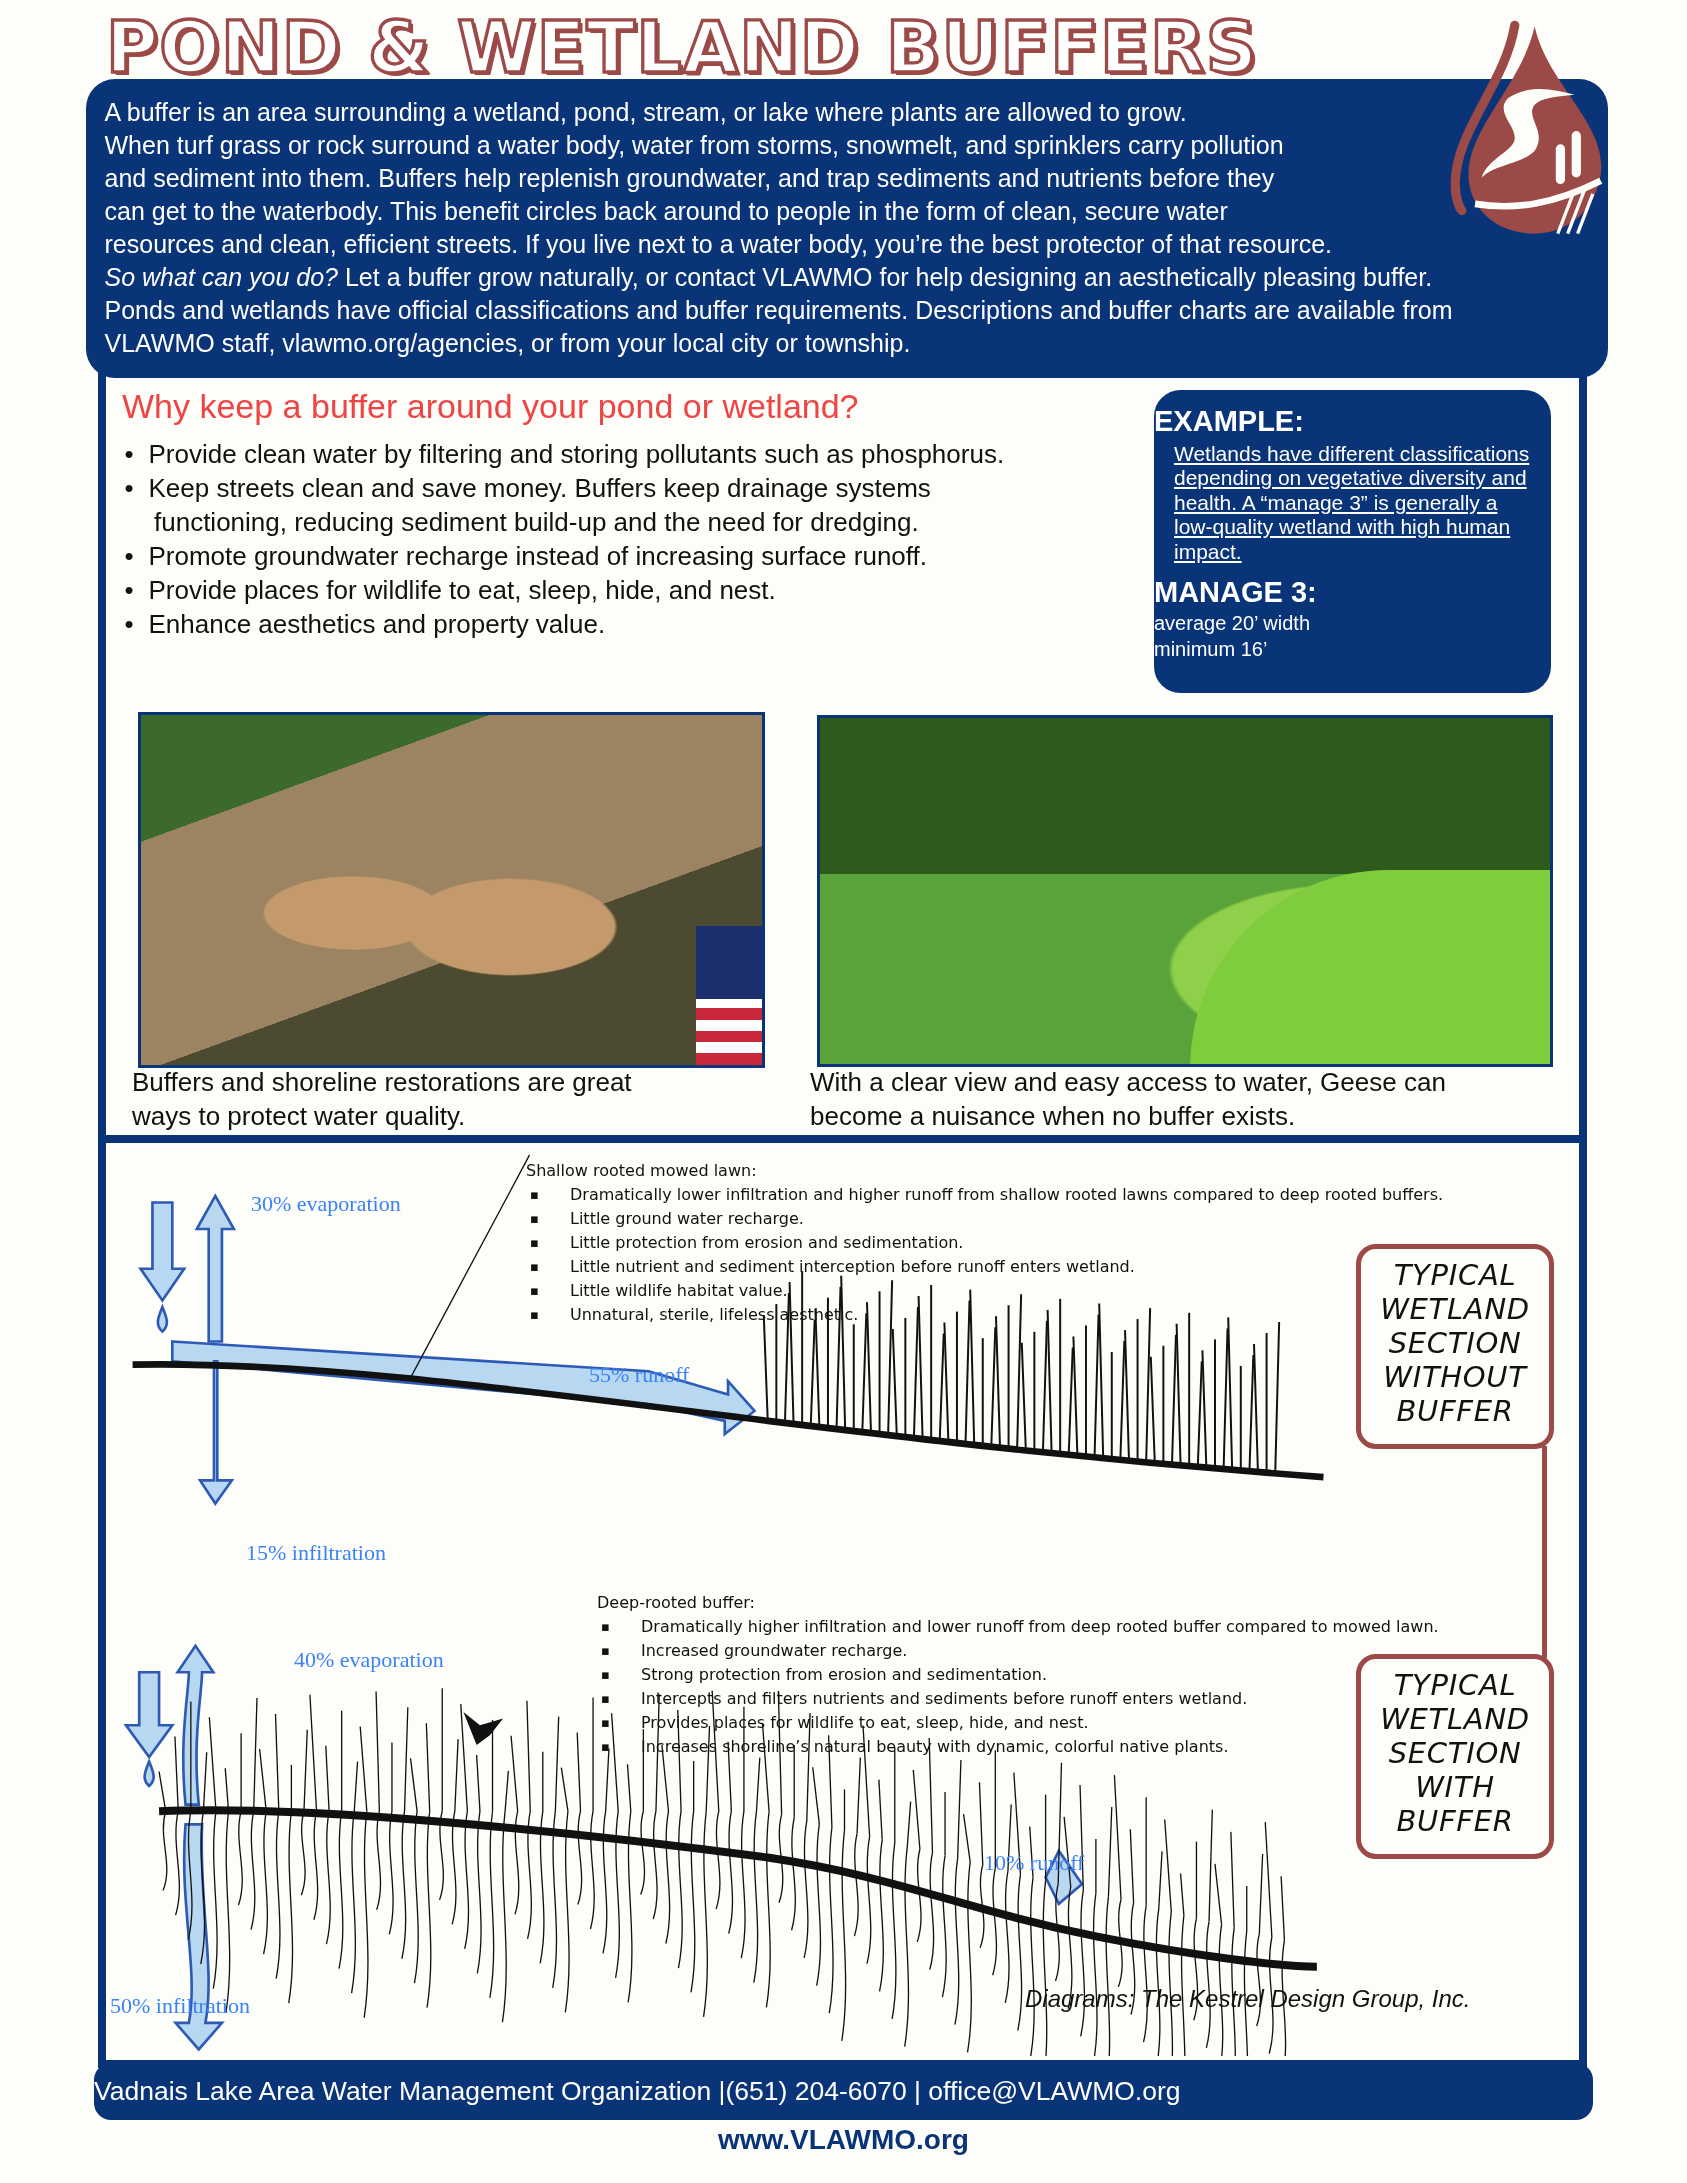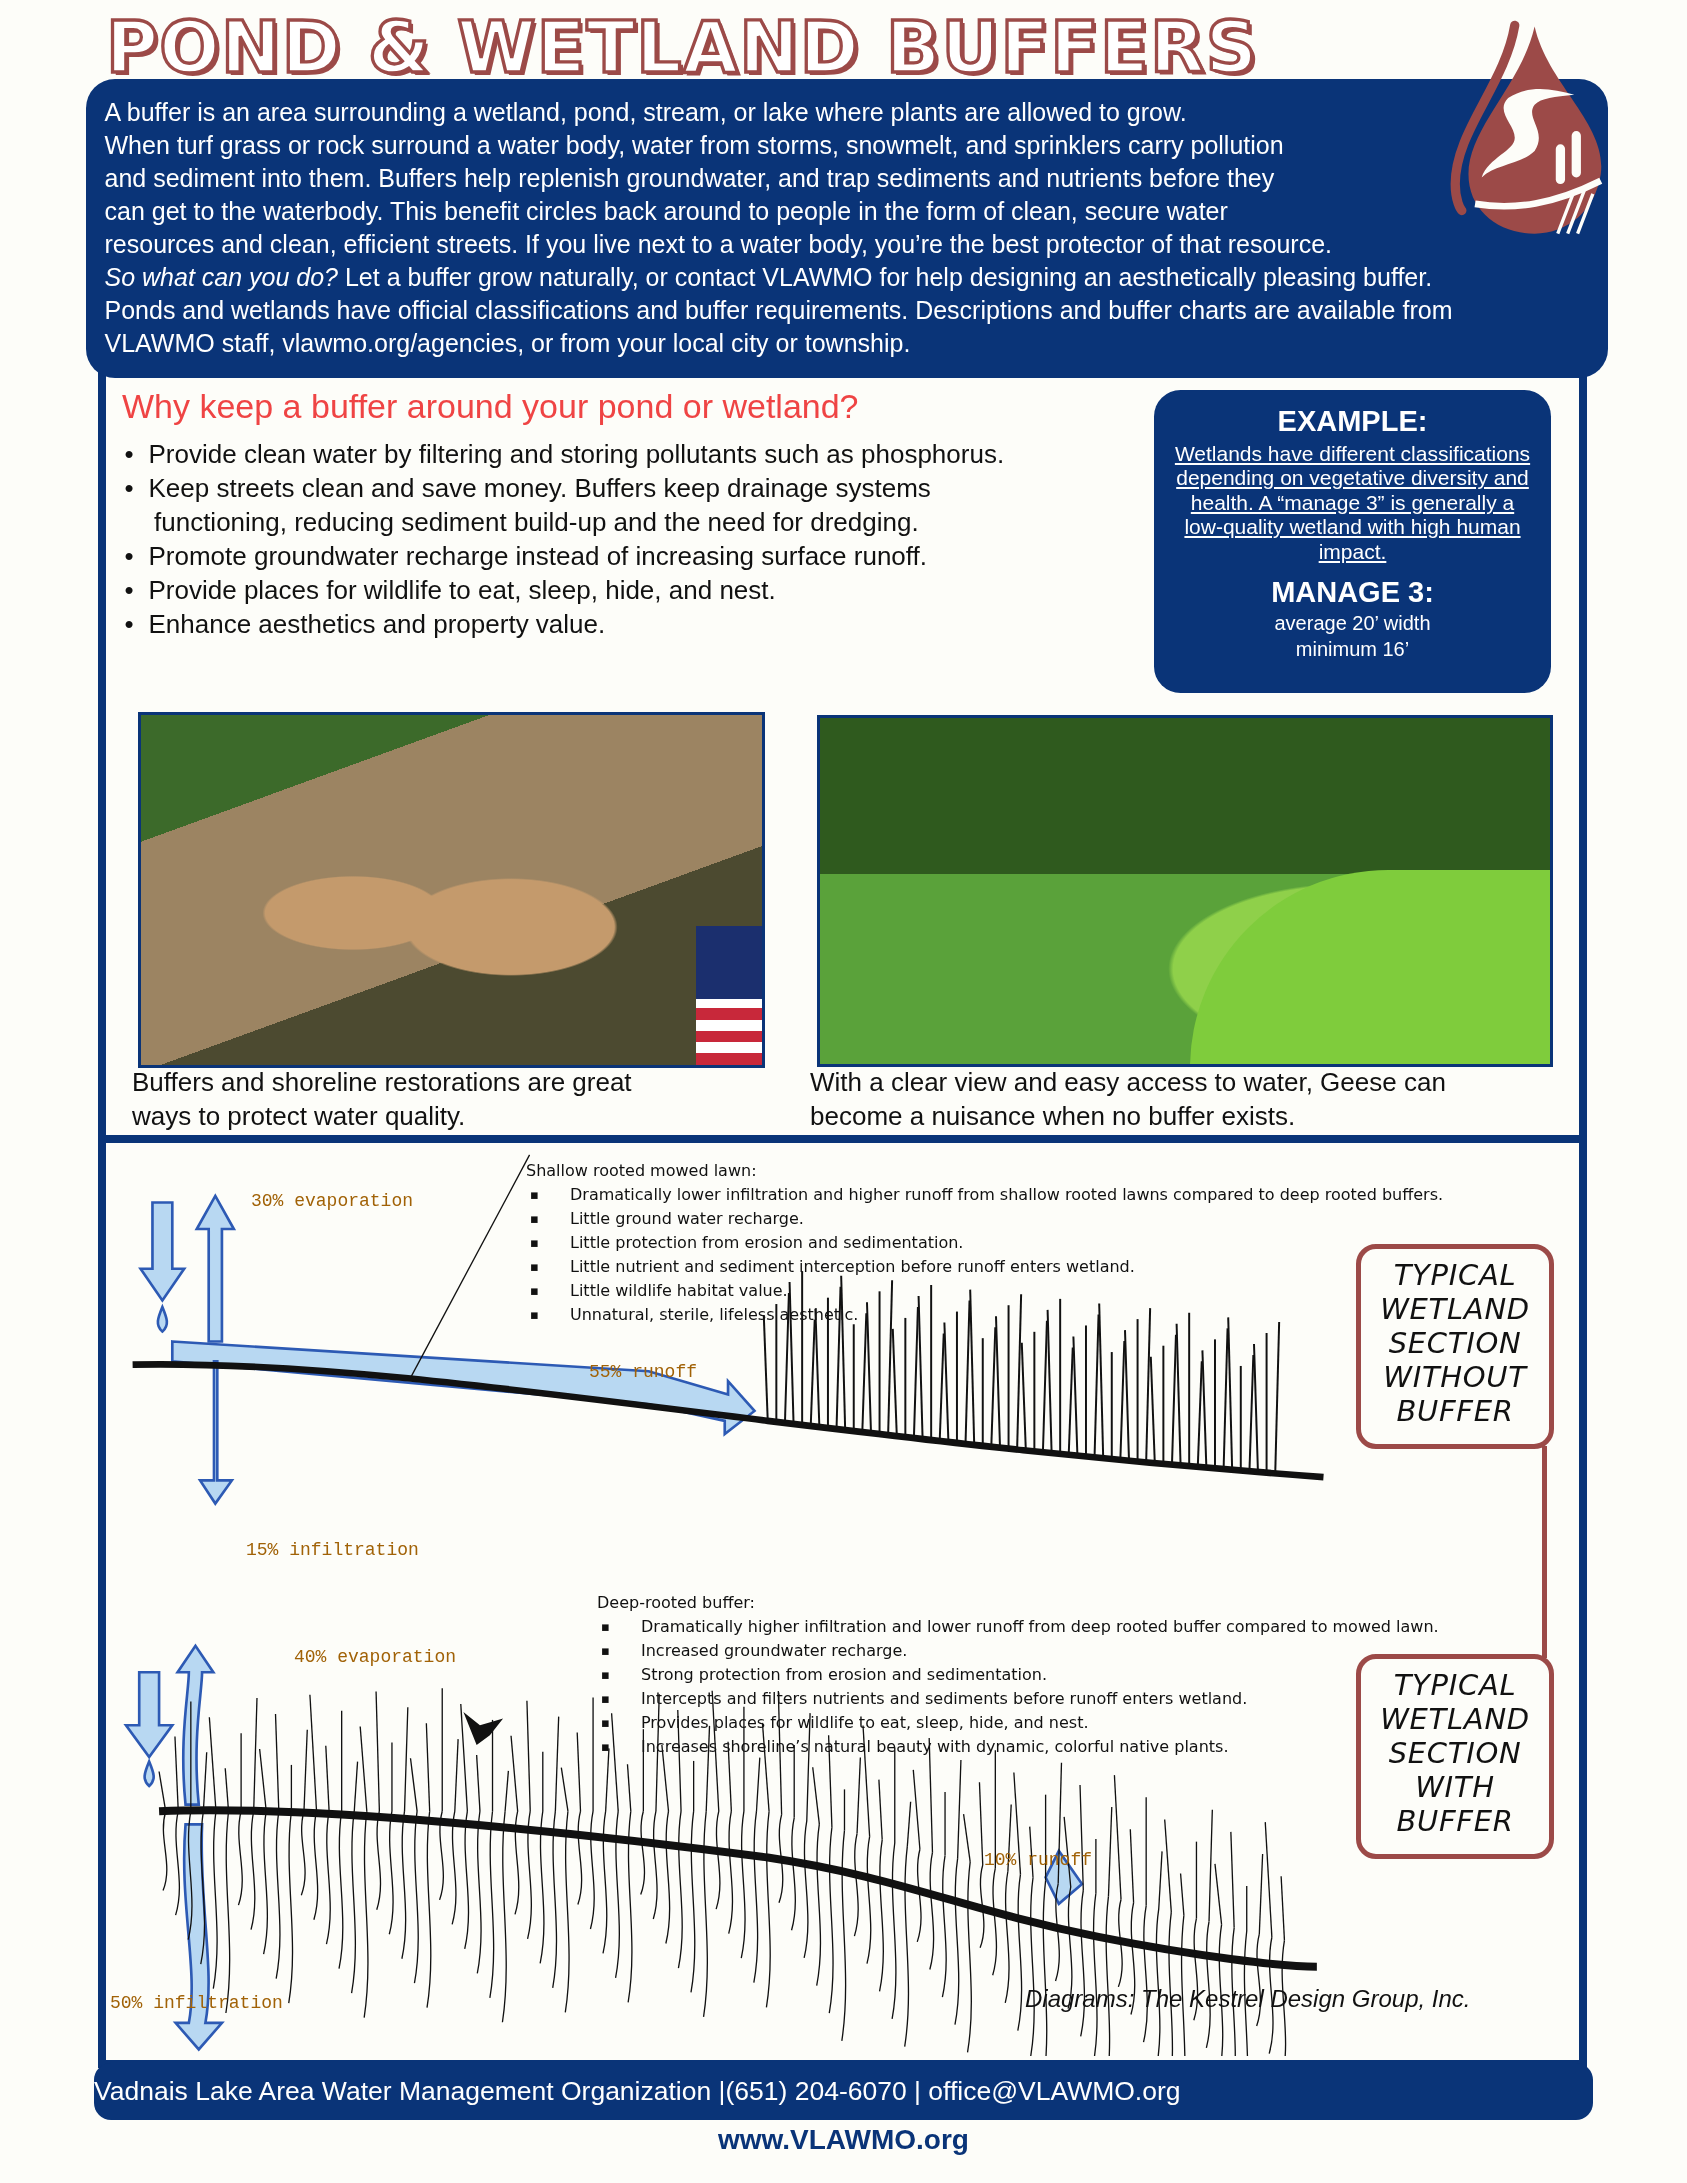--- a/index.html
+++ b/index.html
@@ -34,21 +34,21 @@
   .why-heading {
     position: absolute; left: 122px; top: 387px; font-size: 34px; 
     color: #ef4444; z-index: 3; white-space: nowrap;
   }
   .why-list { position: absolute; left: 122px; top: 437px; z-index: 3; list-style: none; }
   .why-list li { font-size: 26px; line-height: 34px; padding-left: 26.5px; position: relative; white-space: nowrap; }
   .why-list li::before { content: "•"; position: absolute; left: 2.6px; top: 0; }
 
   .example-box {
     position: absolute; left: 1154px; top: 390px; width: 397px; height: 303px;
-    background: #0a3478; border-radius: 26.5px; color: #fff; text-align: center; z-index: 3;
+    background: #0a3478; border-radius: 26.5px; color: #fff; text-align: left; z-index: 3;
     padding-top: 13.2px;
   }
   .example-box .ex-title { font-size: 29px; font-weight: bold; line-height: 36px; }
   .example-box .ex-body { font-size: 21px; line-height: 24.5px; margin: 2.6px 20px 0; text-decoration: underline; }
   .example-box .ex-sub { font-size: 29px; font-weight: bold; line-height: 36px; margin-top: 9.3px; }
   .example-box .ex-detail { font-size: 20px; line-height: 26.5px; }
 
   .photo {
     position: absolute; border: 3.3px solid #0a3478; z-index: 3; overflow: hidden;
   }
@@ -75,21 +75,21 @@
   .diagram-svg { position: absolute; left: 106px; top: 1143px; width: 1473px; height: 913px; z-index: 3; }
 
   .note-block { position: absolute; z-index: 4; font-family: "DejaVu Sans", sans-serif; }
   .note-block .note-head { font-size: 16px; line-height: 24px; }
   .note-block ul { list-style: none; }
   .note-block li { font-size: 16px; line-height: 24px; padding-left: 44px; position: relative; white-space: nowrap; }
   .note-block li::before { content: "▪"; position: absolute; left: 4px; top: 0; font-size: 13.2px; }
   .note-1 { left: 526px; top: 1159px; }
   .note-2 { left: 597px; top: 1591px; }
 
-  .flow-label { position: absolute; font-family: Liberation Mono, monospace; font-size: 18px; color: #a16207; z-index: 4; white-space: nowrap; }
+  .flow-label { position: absolute; font-family: Liberation Serif, serif; font-size: 22px; color: #3b82f6; z-index: 4; white-space: nowrap; }
 
   .typical-box {
     position: absolute; width: 198px; border: 5.3px solid #9c4a48; border-radius: 20px;
     background: #fdfdf9; z-index: 5; text-align: center; padding: 9.3px 4px;
   }
   .typical-box span {
     display: block; font-family: "DejaVu Sans", sans-serif; font-style: italic; font-size: 29px;
     line-height: 34px; letter-spacing: 0.7px; color: #111;
   }
   .typical-1 { left: 1356px; top: 1244px; height: 205px; }

